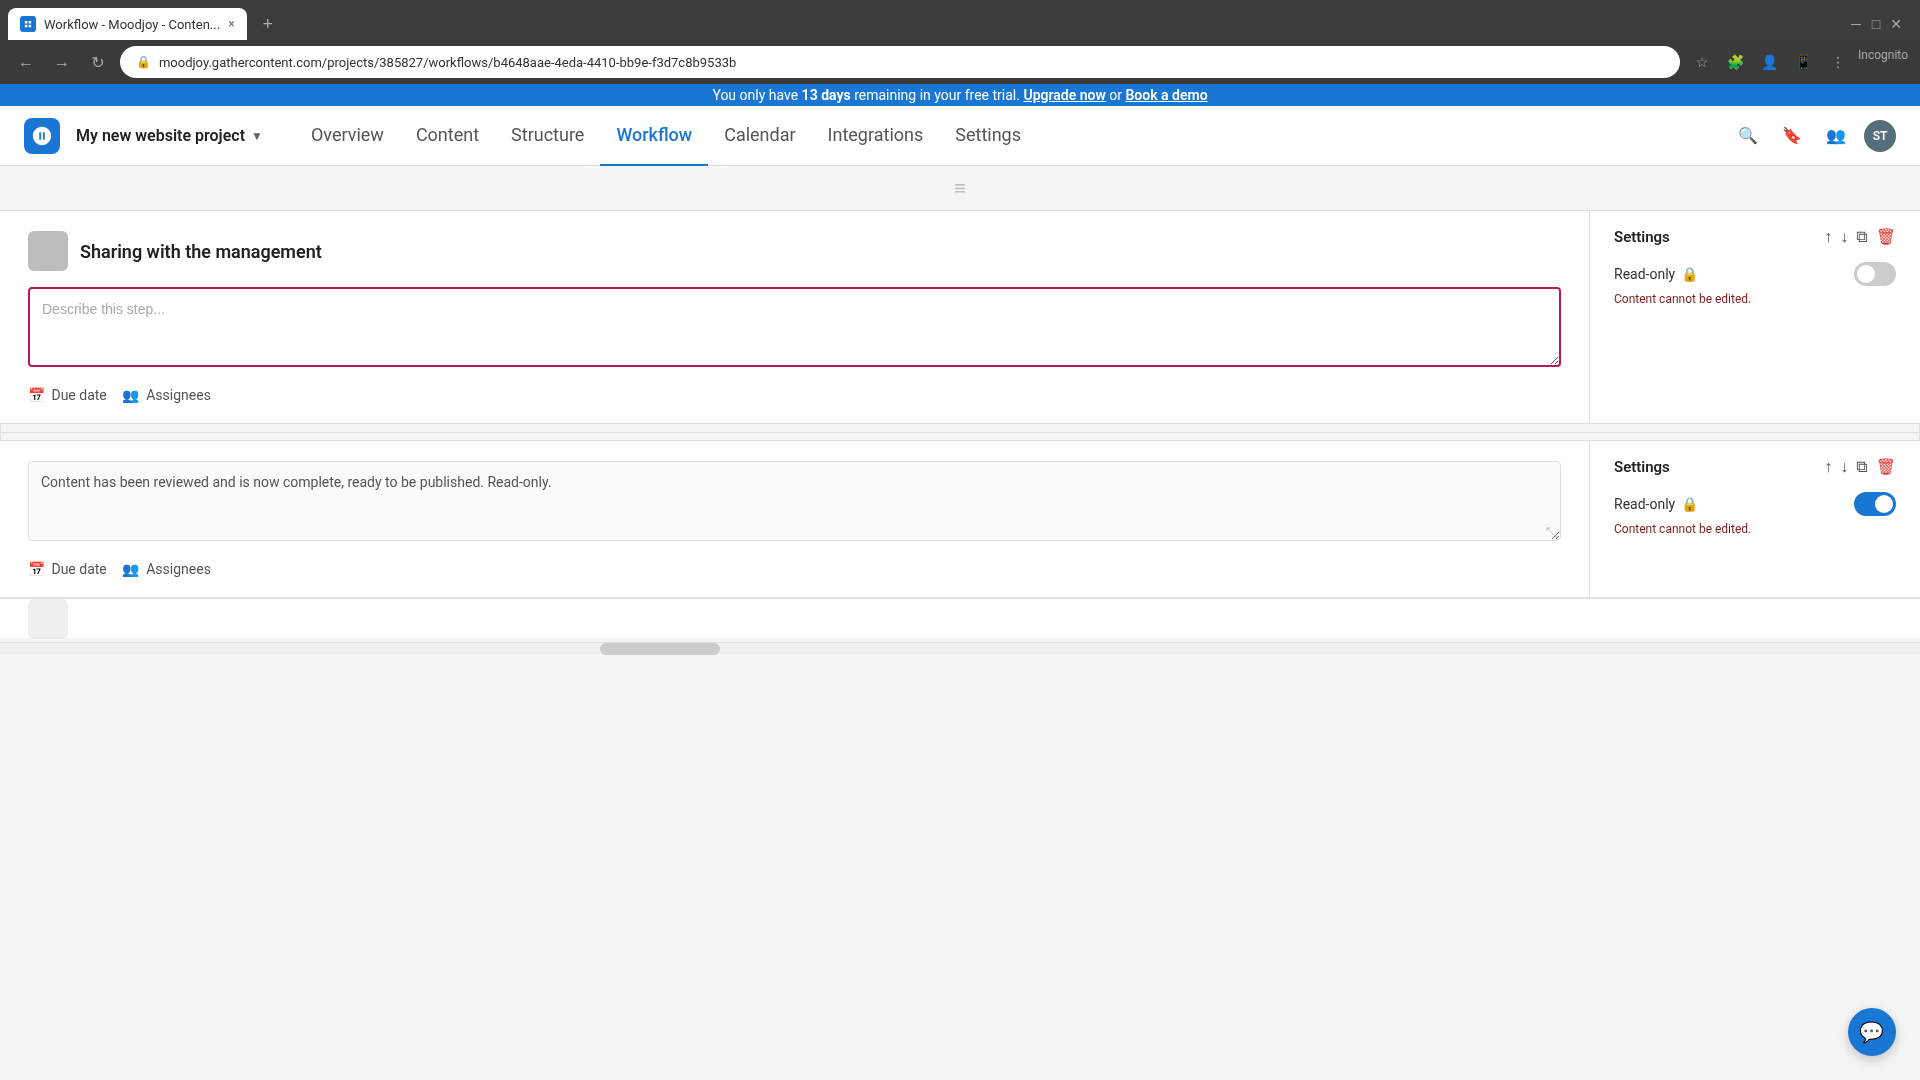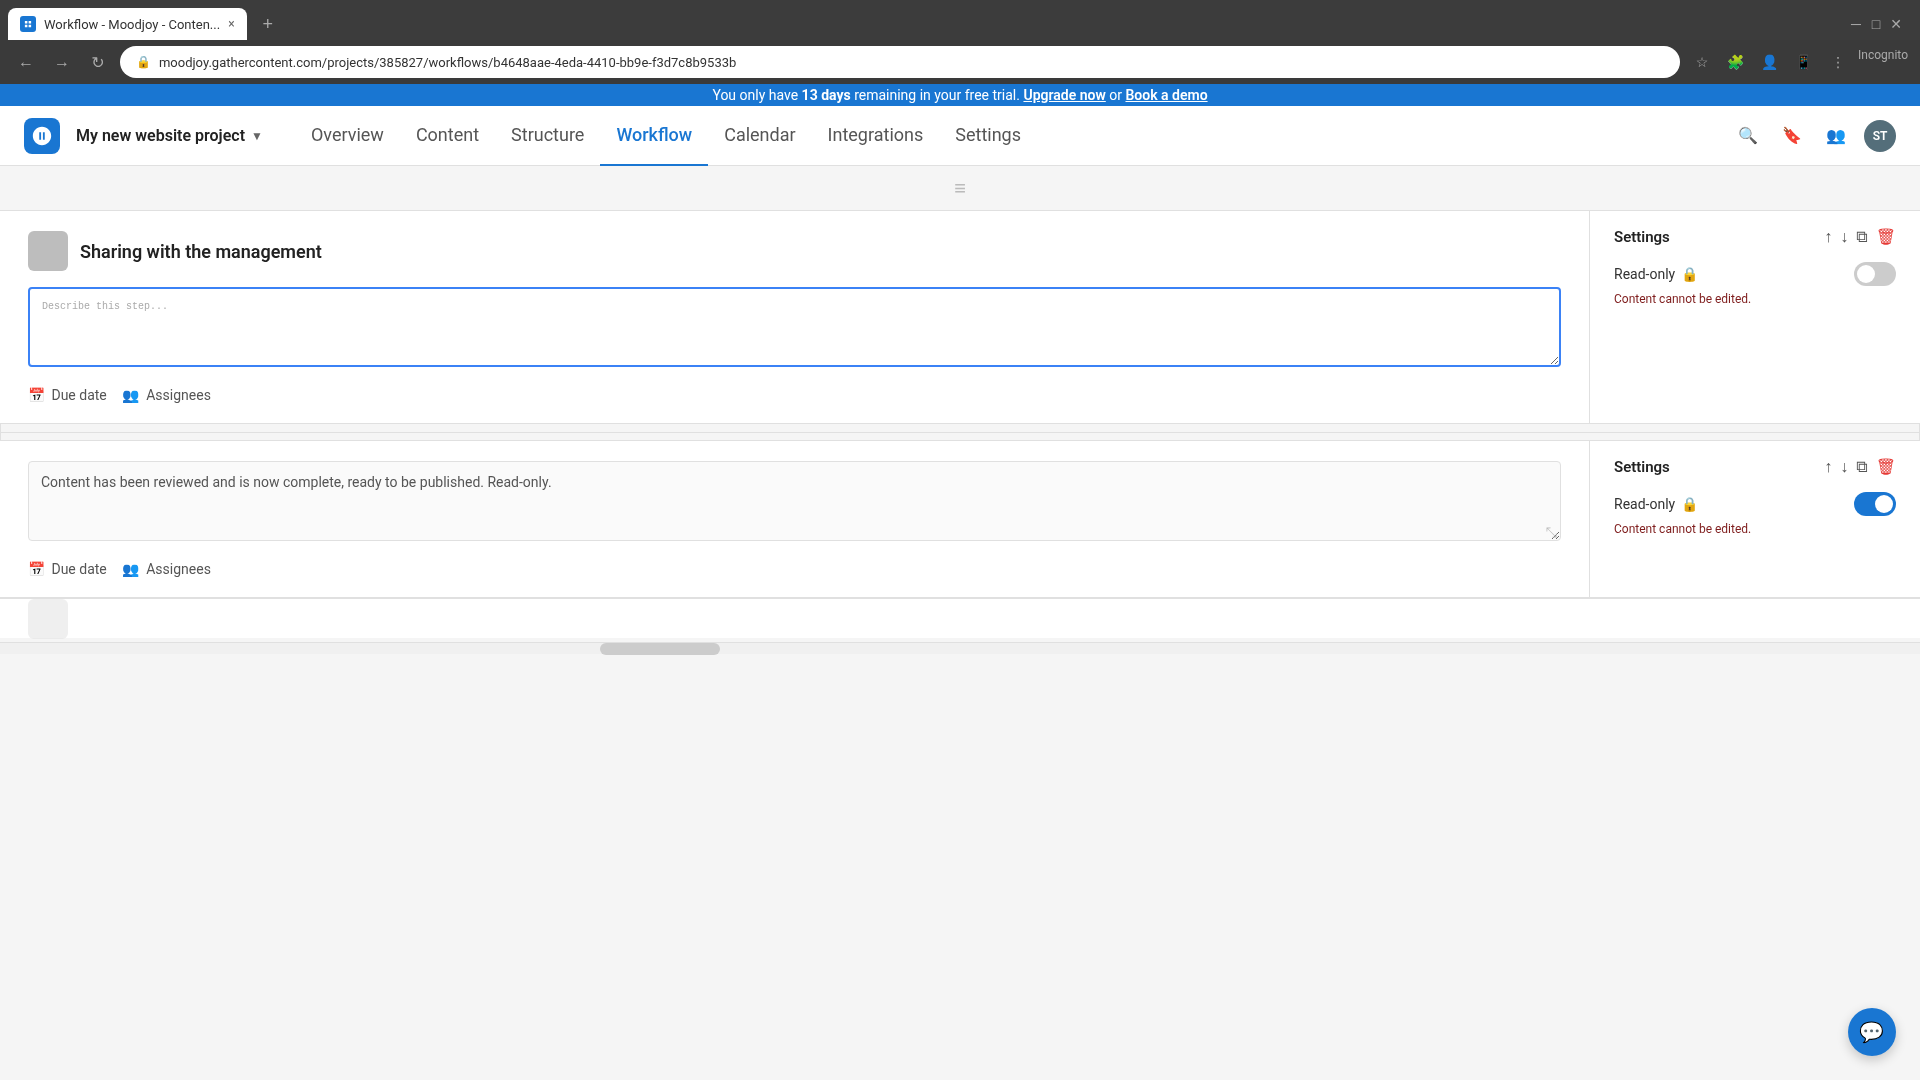--- a/index.html
+++ b/index.html
@@ -41,21 +41,21 @@
 
     
     .main-content { background: #f5f5f5; min-height: calc(1080px - 40px - 44px - 40px - 60px); padding: 0; position: relative; }
 
     .step-header { display: flex; align-items: center; gap: 12px; margin-bottom: 16px; }
     .step-color-dot { width: 40px; height: 40px; border-radius: 6px; background: #bdbdbd; flex-shrink: 0; }
     .step-color-dot.pink { background: #e91e8c; }
     .step-color-dot.gray { background: #bdbdbd; }
     .step-title { font-size: 18px; font-weight: 600; color: #222; }
 
-    .step-description { width: 100%; border: 2px solid #3b82f6; border-radius: 4px; padding: 12px; font-size: 10px; color: #333; resize: vertical; min-height: 80px; outline: none; font-family: Liberation Mono, monospace; }
+    .step-description { width: 100%; border: 2px solid #be185d; border-radius: 4px; padding: 12px; font-size: 14px; color: #333; resize: vertical; min-height: 80px; outline: none; font-family: Liberation Sans, sans-serif; }
     .step-description::placeholder { color: #aaa; }
     .step-description-static { width: 100%; border: 1px solid #e0e0e0; border-radius: 4px; padding: 12px; font-size: 14px; color: #555; min-height: 80px; background: #fafafa; resize: vertical; font-family: inherit; }
 
     .step-footer { display: flex; align-items: center; gap: 16px; padding-top: 16px; }
     .step-footer-item { display: flex; align-items: center; gap: 6px; font-size: 14px; color: #555; cursor: pointer; }
 
     
     .settings-header { display: flex; align-items: center; justify-content: space-between; margin-bottom: 16px; }
     .settings-title { font-size: 15px; font-weight: 600; color: #222; }
     .settings-actions { display: flex; gap: 8px; align-items: center; }

